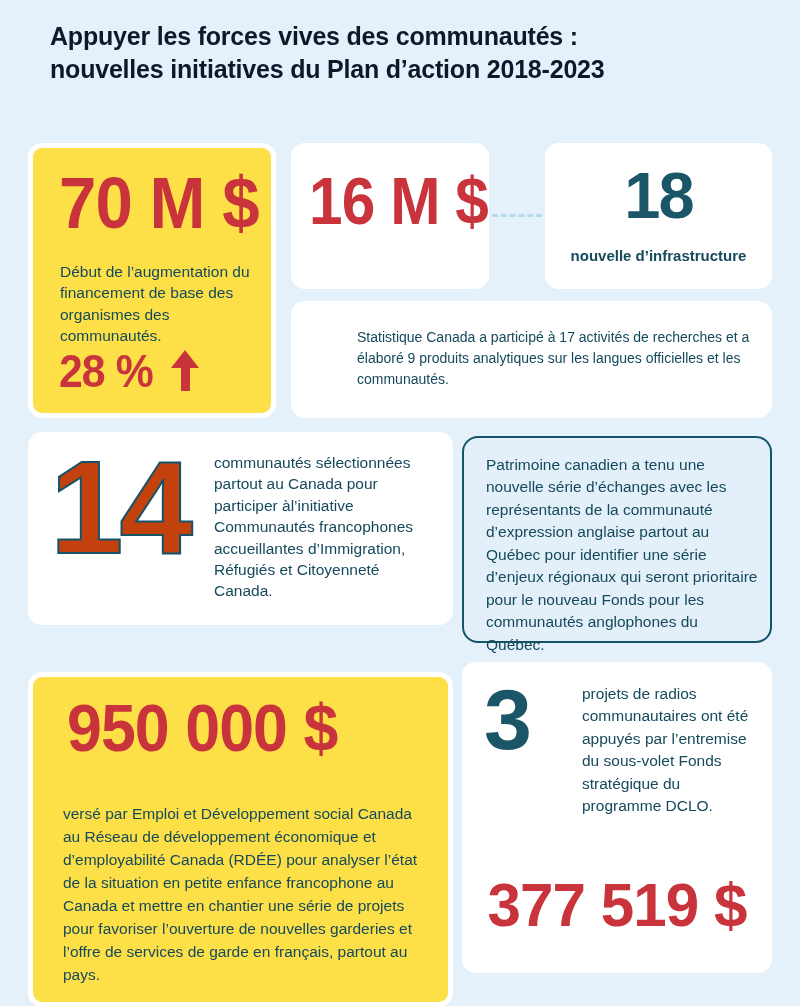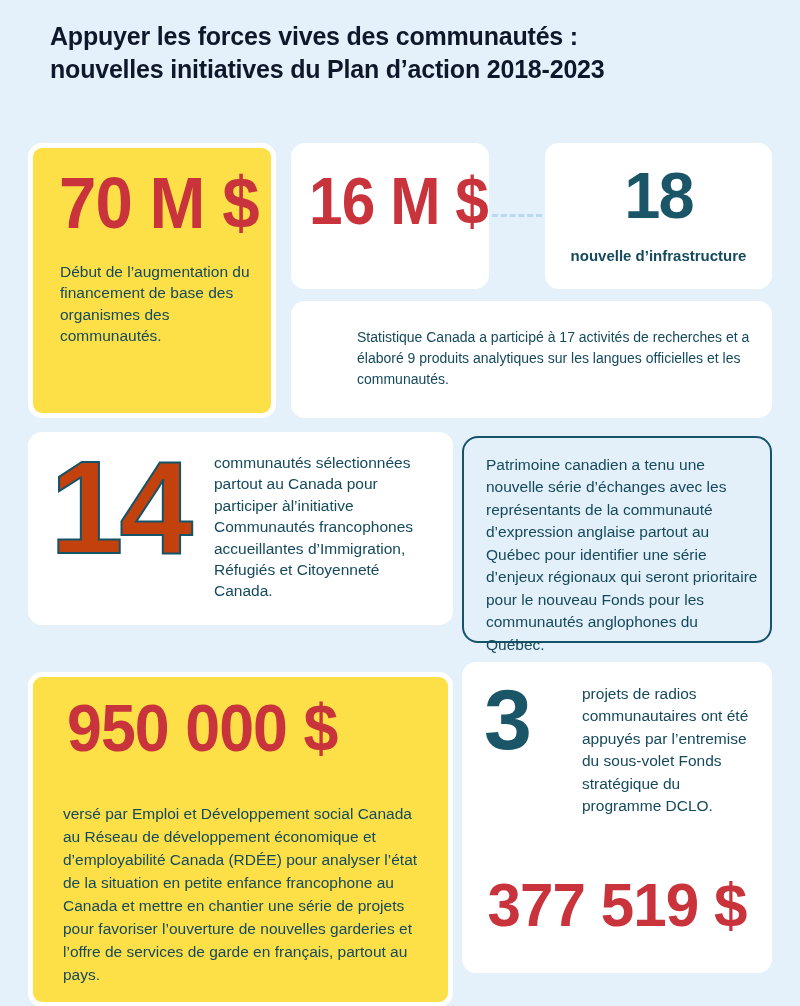--- a/index.html
+++ b/index.html
@@ -221,20 +221,24 @@
 <div class="page">
 
   <div class="title">
     <span class="title-line">Appuyer les forces vives des communautés :</span>
     <span class="title-line">nouvelles initiatives du Plan d’action 2018-2023</span>
   </div>
 
   <div class="card card-tint" id="card-70">
     <div class="big-red num70">70 M $</div>
     <div class="body-text desc">Début de l’augmentation du financement de base des organismes des communautés.</div>
+    <div class="pct-row">
+      <span class="big-red pct">28 %</span>
+      <span class="arrow-up"></span>
+    </div>
   </div>
 
   <div class="card card-white" id="card-16">
     <div class="big-red num16">16 M $</div>
   </div>
 
   <div id="connector"></div>
 
   <div class="card card-white" id="card-18">
     <div class="big-teal num18">18</div>

